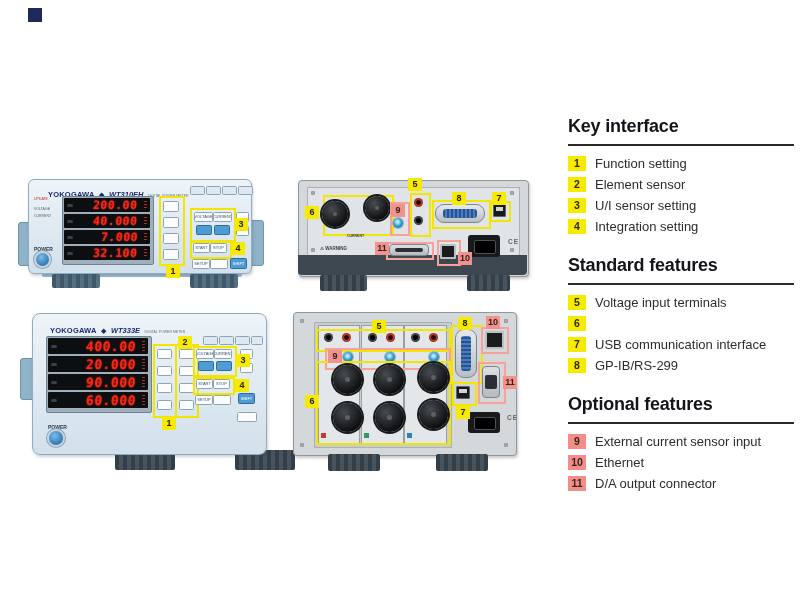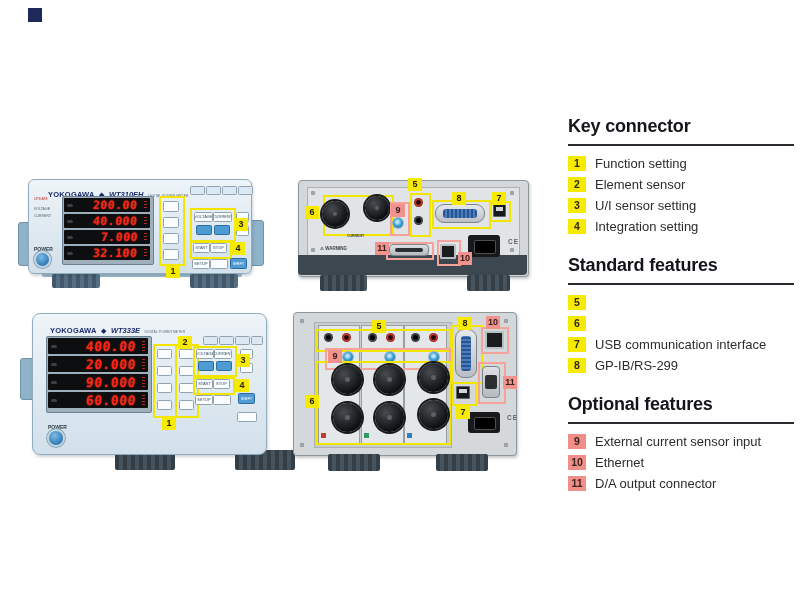--- a/index.html
+++ b/index.html
@@ -99,21 +99,21 @@
 </style>
 </head>
 <body>
 
 <div class="page">
 
   <div class="corner"></div>
 
   <div class="legend">
     <div class="lsec">
-      <h2>Key connector</h2>
+      <h2>Key interface</h2>
       <div class="litems">
         <div class="li">
           <span class="lb">1</span>
           <span class="lt">Function setting</span>
           </div>
         <div class="li">
           <span class="lb">2</span>
           <span class="lt">Element sensor</span>
           </div>
         <div class="li">
@@ -124,20 +124,21 @@
           <span class="lb">4</span>
           <span class="lt">Integration setting</span>
           </div>
       </div>
     </div>
     <div class="lsec">
       <h2>Standard features</h2>
       <div class="litems">
         <div class="li">
           <span class="lb">5</span>
+          <span class="lt">Voltage input terminals</span>
           </div>
         <div class="li">
           <span class="lb">6</span>
           </div>
         <div class="li">
           <span class="lb">7</span>
           <span class="lt">USB communication interface</span>
           </div>
         <div class="li">
           <span class="lb">8</span>

